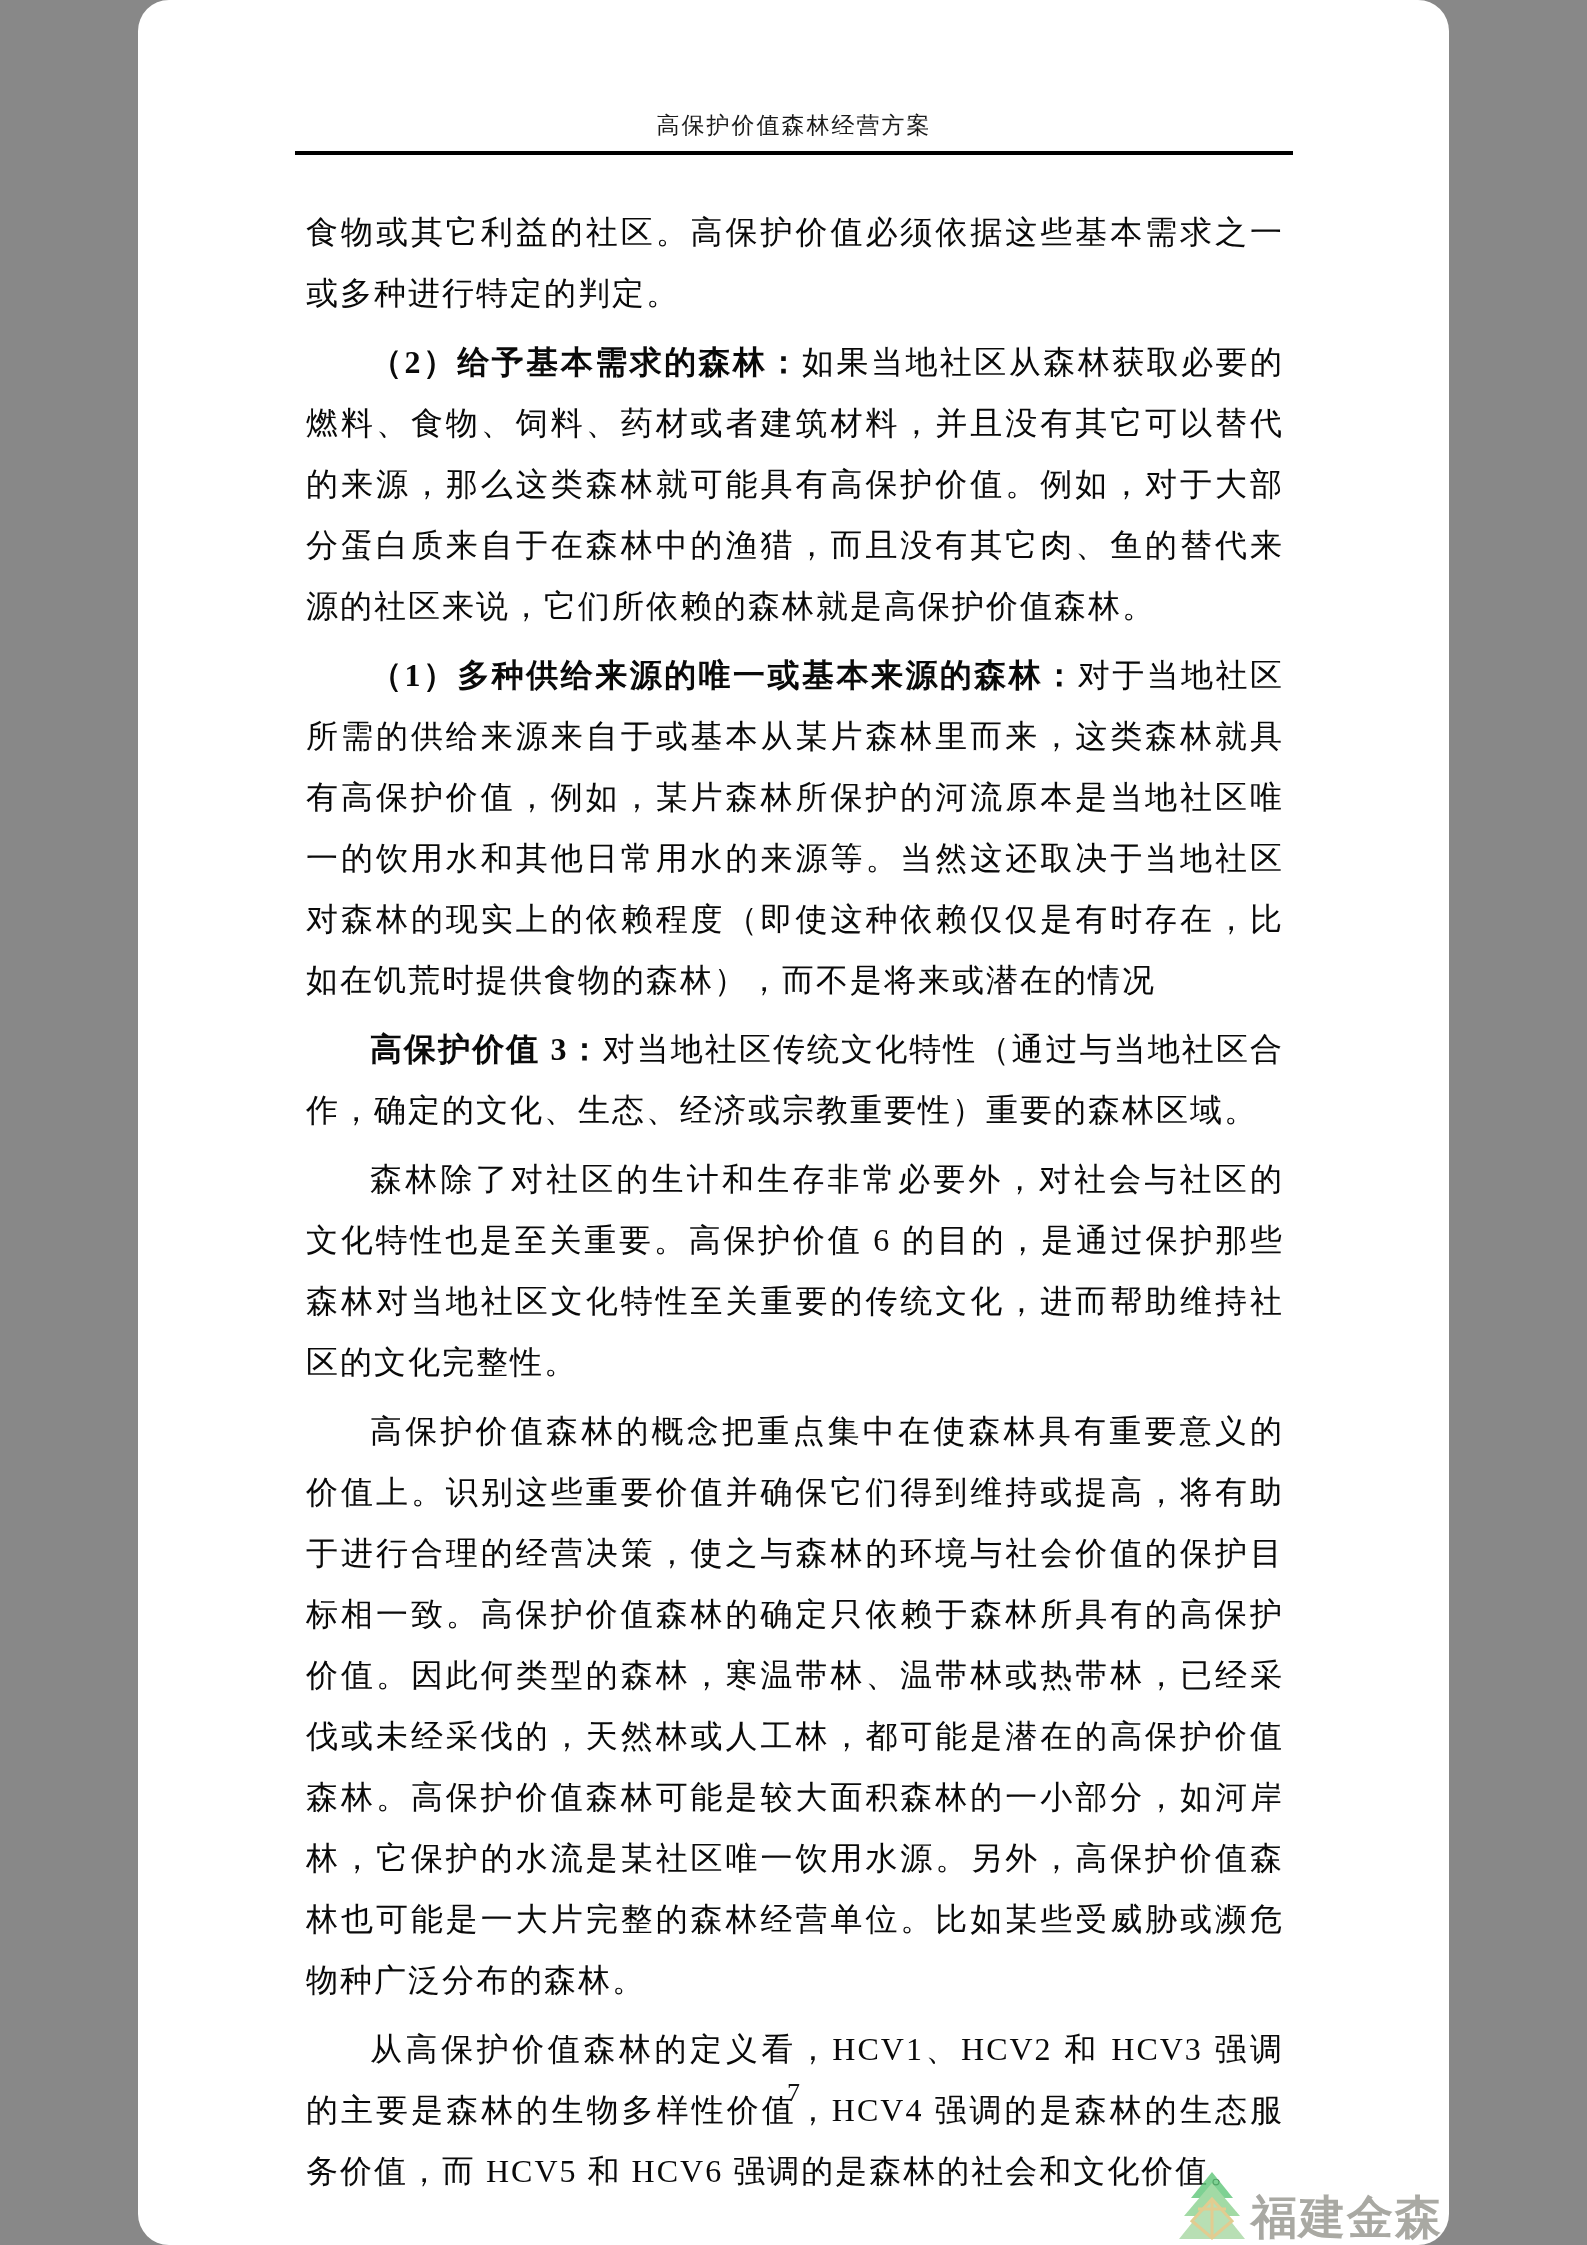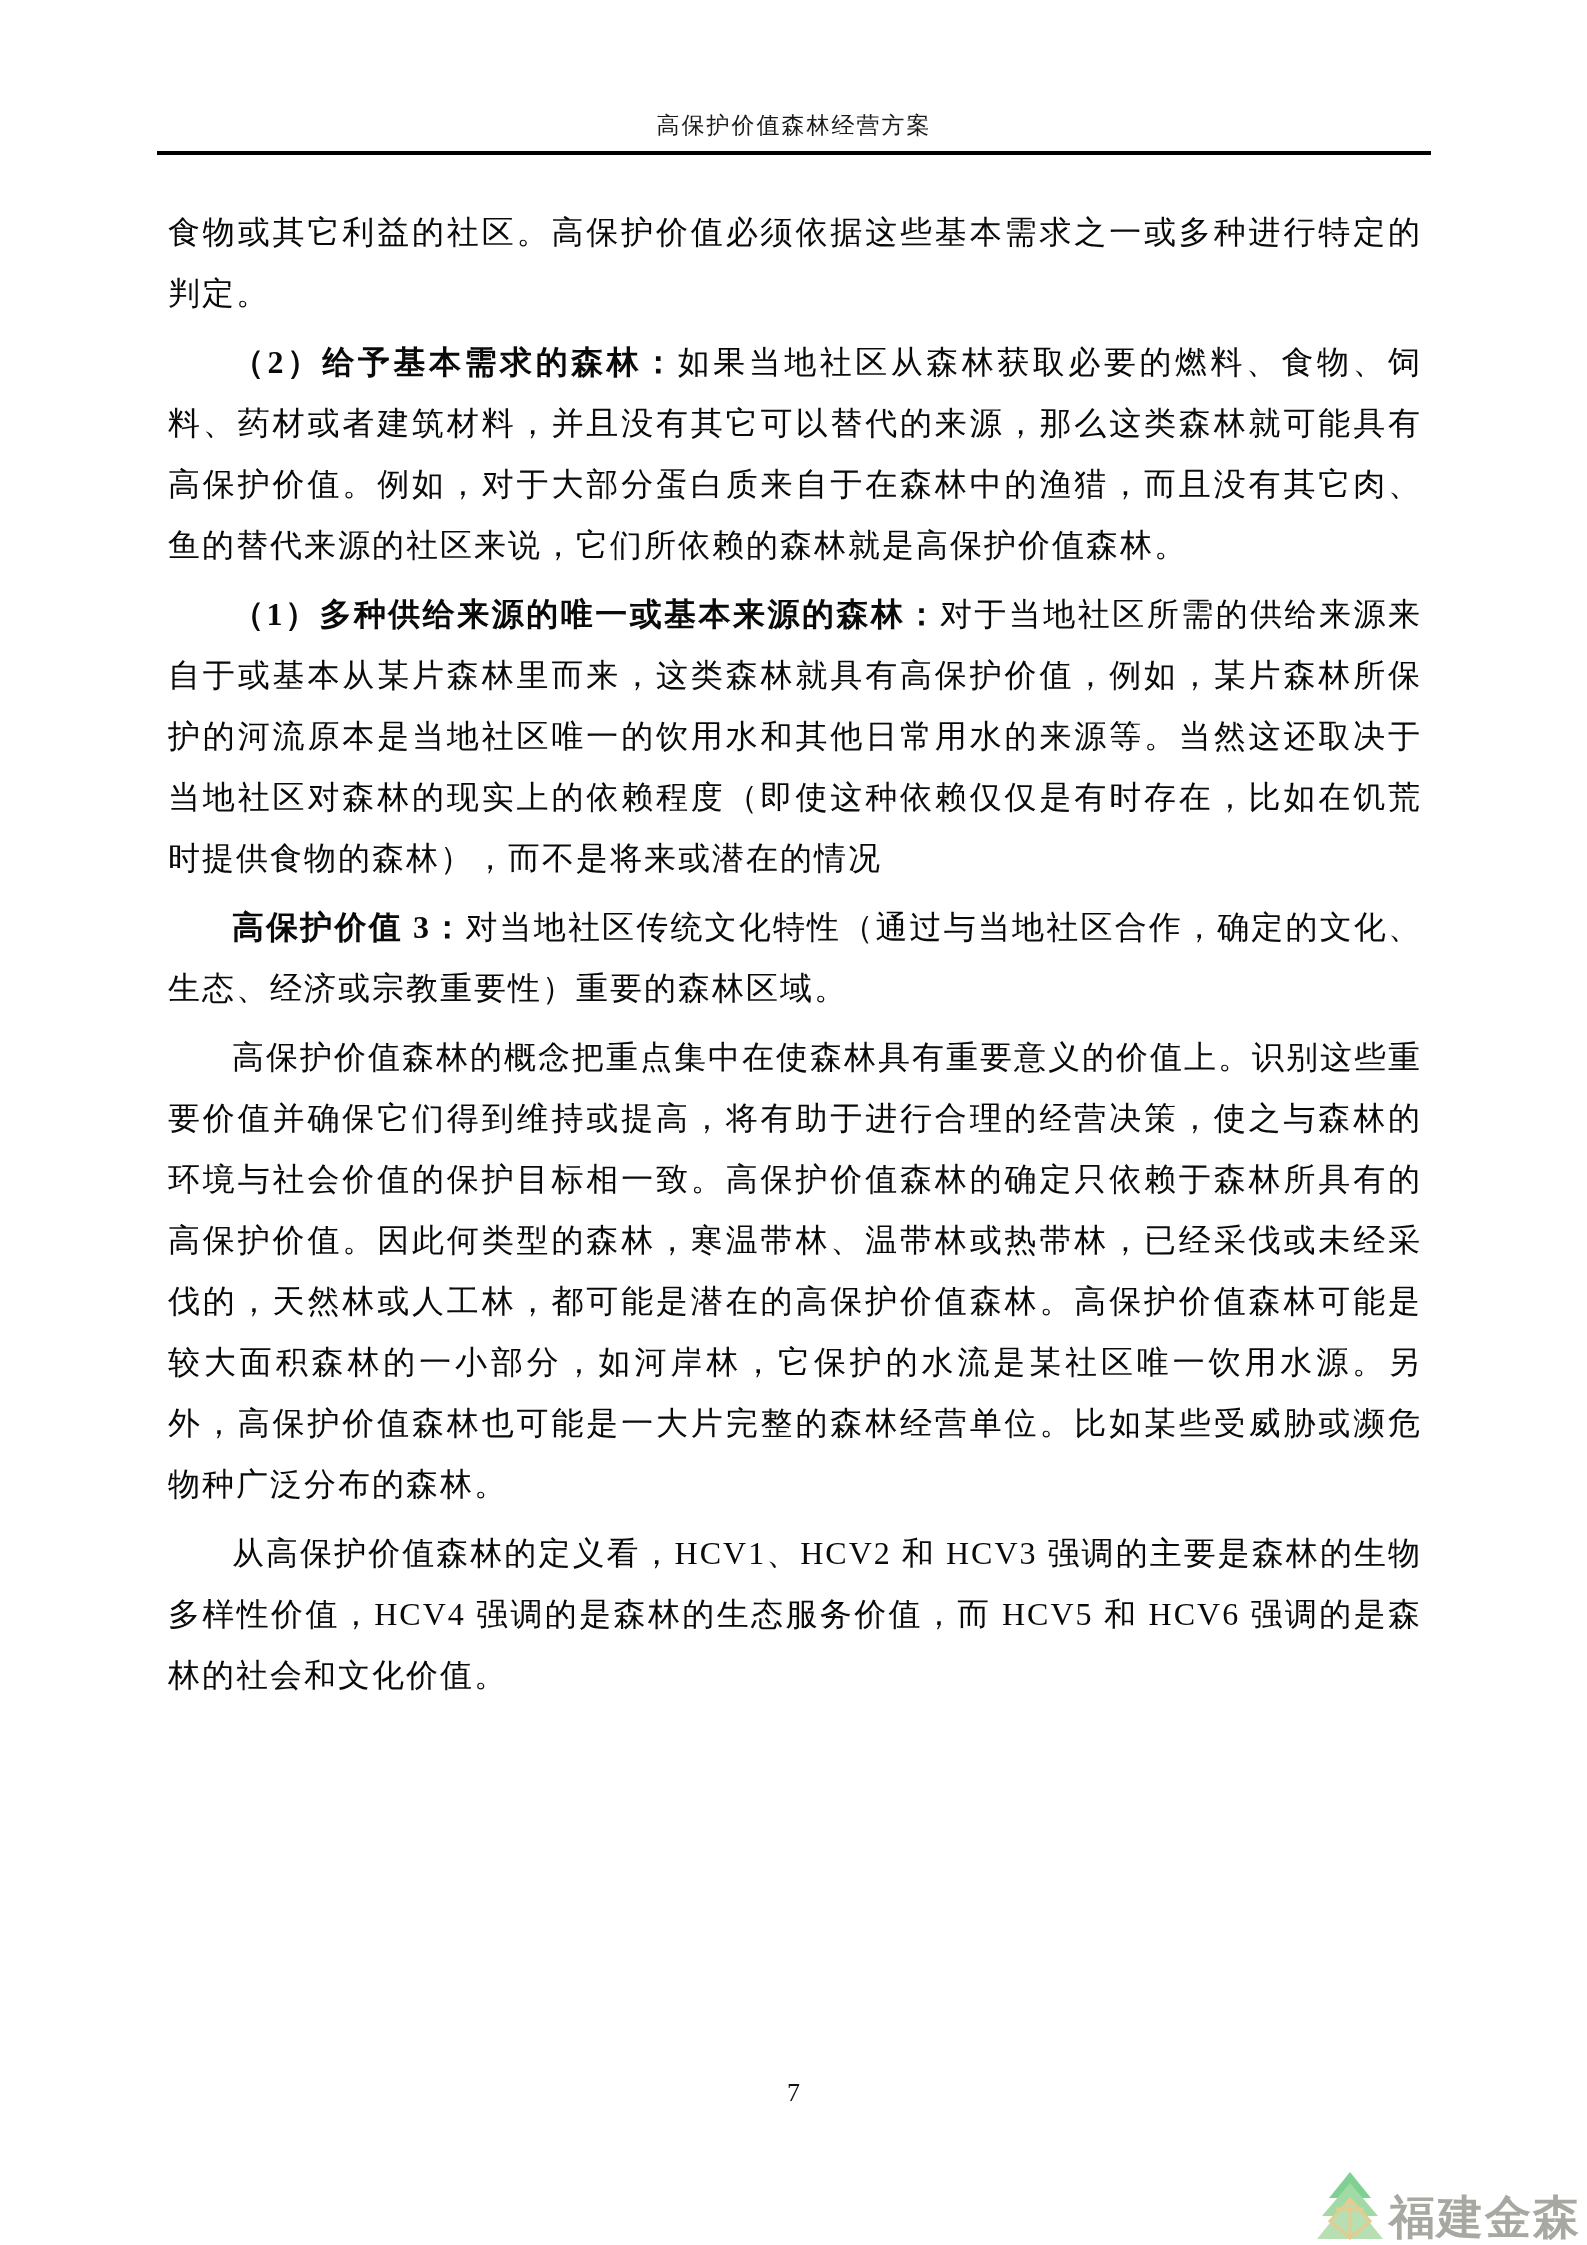--- a/index.html
+++ b/index.html
@@ -1,23 +1,24 @@
 <!DOCTYPE html>
 <html><head>
 <meta charset="utf-8">
 <style>
   html,body { margin:0; padding:0; background:#888; }
   .page {
     position:relative;
-    width:1587px; height:2245px;
+    width:1311px; height:2245px;
     margin:0 auto;
     background:#ffffff;
     font-family:"Liberation Serif","DejaVu Serif",serif;
     color:#000;
     overflow:hidden;
+    border-radius:31px;
   }
   .header {
     position:absolute;
     top:110px; left:157px; right:156px;
     text-align:center;
     font-size:23px;
     letter-spacing:2px;
     color:#1a1a1a;
     border-bottom:4px solid #000;
     padding-bottom:10px;
@@ -65,20 +66,21 @@
 
   <div class="header">
     <span>高保护价值森林经营方案</span>
   </div>
 
   <div class="doc-body">
       <p class="para"><span class="run">食物或其它利益的社区。高保护价值必须依据这些基本需求之一或多种进行特定的判定。</span></p>
       <p class="para indent"><span class="run-bold">（2）给予基本需求的森林：</span><span class="run">如果当地社区从森林获取必要的燃料、食物、饲料、药材或者建筑材料，并且没有其它可以替代的来源，那么这类森林就可能具有高保护价值。例如，对于大部分蛋白质来自于在森林中的渔猎，而且没有其它肉、鱼的替代来源的社区来说，它们所依赖的森林就是高保护价值森林。</span></p>
       <p class="para indent"><span class="run-bold">（1）多种供给来源的唯一或基本来源的森林：</span><span class="run">对于当地社区所需的供给来源来自于或基本从某片森林里而来，这类森林就具有高保护价值，例如，某片森林所保护的河流原本是当地社区唯一的饮用水和其他日常用水的来源等。当然这还取决于当地社区对森林的现实上的依赖程度（即使这种依赖仅仅是有时存在，比如在饥荒时提供食物的森林），而不是将来或潜在的情况</span></p>
       <p class="para indent"><span class="run-bold">高保护价值 3：</span><span class="run">对当地社区传统文化特性（通过与当地社区合作，确定的文化、生态、经济或宗教重要性）重要的森林区域。</span></p>
+      <p class="para indent"><span class="run">森林除了对社区的生计和生存非常必要外，对社会与社区的文化特性也是至关重要。高保护价值 6 的目的，是通过保护那些森林对当地社区文化特性至关重要的传统文化，进而帮助维持社区的文化完整性。</span></p>
       <p class="para indent"><span class="run">高保护价值森林的概念把重点集中在使森林具有重要意义的价值上。识别这些重要价值并确保它们得到维持或提高，将有助于进行合理的经营决策，使之与森林的环境与社会价值的保护目标相一致。高保护价值森林的确定只依赖于森林所具有的高保护价值。因此何类型的森林，寒温带林、温带林或热带林，已经采伐或未经采伐的，天然林或人工林，都可能是潜在的高保护价值森林。高保护价值森林可能是较大面积森林的一小部分，如河岸林，它保护的水流是某社区唯一饮用水源。另外，高保护价值森林也可能是一大片完整的森林经营单位。比如某些受威胁或濒危物种广泛分布的森林。</span></p>
       <p class="para indent"><span class="run">从高保护价值森林的定义看，HCV1、HCV2 和 HCV3 强调的主要是森林的生物多样性价值，HCV4 强调的是森林的生态服务价值，而 HCV5 和 HCV6 强调的是森林的社会和文化价值。</span></p>
     </div>
 
   <div class="page-number">7</div>
 
   <div class="logo">
     <svg class="logo-tree" width="66" height="70" viewBox="0 0 66 70" xmlns="http://www.w3.org/2000/svg">
       <polygon points="33,1 54,27 12,27" fill="#62c77c"></polygon>
       <polygon points="33,12 61,45 5,45" fill="#8ed392"></polygon>

